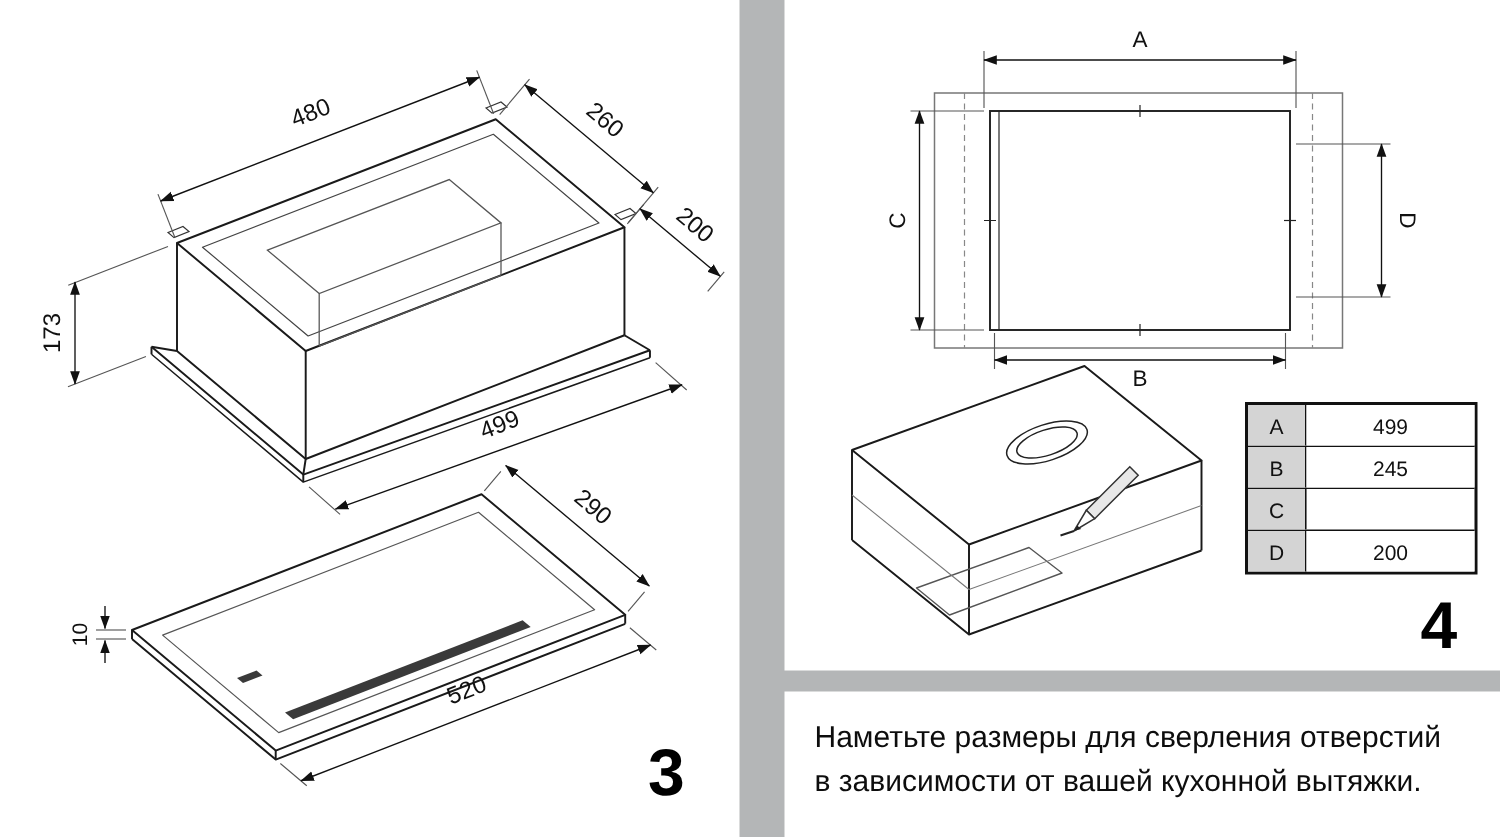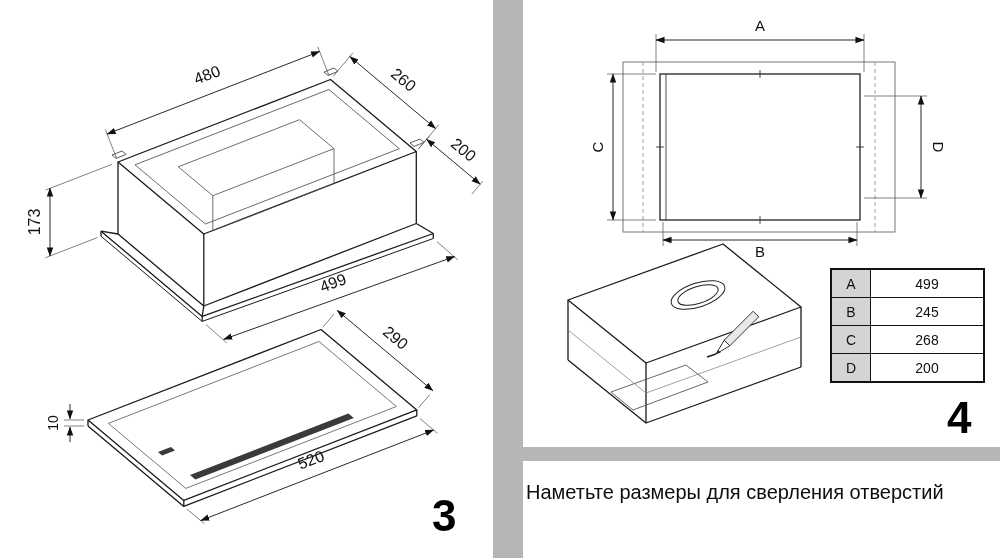--- a/index.html
+++ b/index.html
@@ -39,21 +39,21 @@
     display:flex; align-items:center; justify-content:center;
     font-size:14px; color:#111;
   }
   .dim-val {
     width:112px; height:27px; background:#fff;
     display:flex; align-items:center; justify-content:center;
     font-size:14px; color:#111;
   }
 
   .instr-text {
-    padding:17px 10px 0 3px;
+    padding:17px 10px 0 20px;
     font-size:20px; line-height:1.43; color:#0d0d0d;
   }
 </style>
 </head>
 <body>
 
 <div class="page">
 
   <div class="panel" id="panel3">
     <svg width="493" height="558" viewBox="0 0 493 558">
@@ -230,30 +230,30 @@
       <div class="dim-row">
         <div class="dim-key">A</div>
         <div class="dim-val">499</div>
       </div>
       <div class="dim-row">
         <div class="dim-key">B</div>
         <div class="dim-val">245</div>
       </div>
       <div class="dim-row">
         <div class="dim-key">C</div>
-        <div class="dim-val">268</div>
       </div>
       <div class="dim-row">
         <div class="dim-key">D</div>
         <div class="dim-val">200</div>
       </div>
     </div>
 
     <div class="step-num" id="step4">4</div>
   </div>
 
   <div class="panel" id="instr">
     <div class="instr-text">
       <div>Наметьте размеры для сверления отверстий</div>
+      <div>в зависимости от вашей кухонной вытяжки.</div>
     </div>
   </div>
 
 </div>
 
 </body></html>

